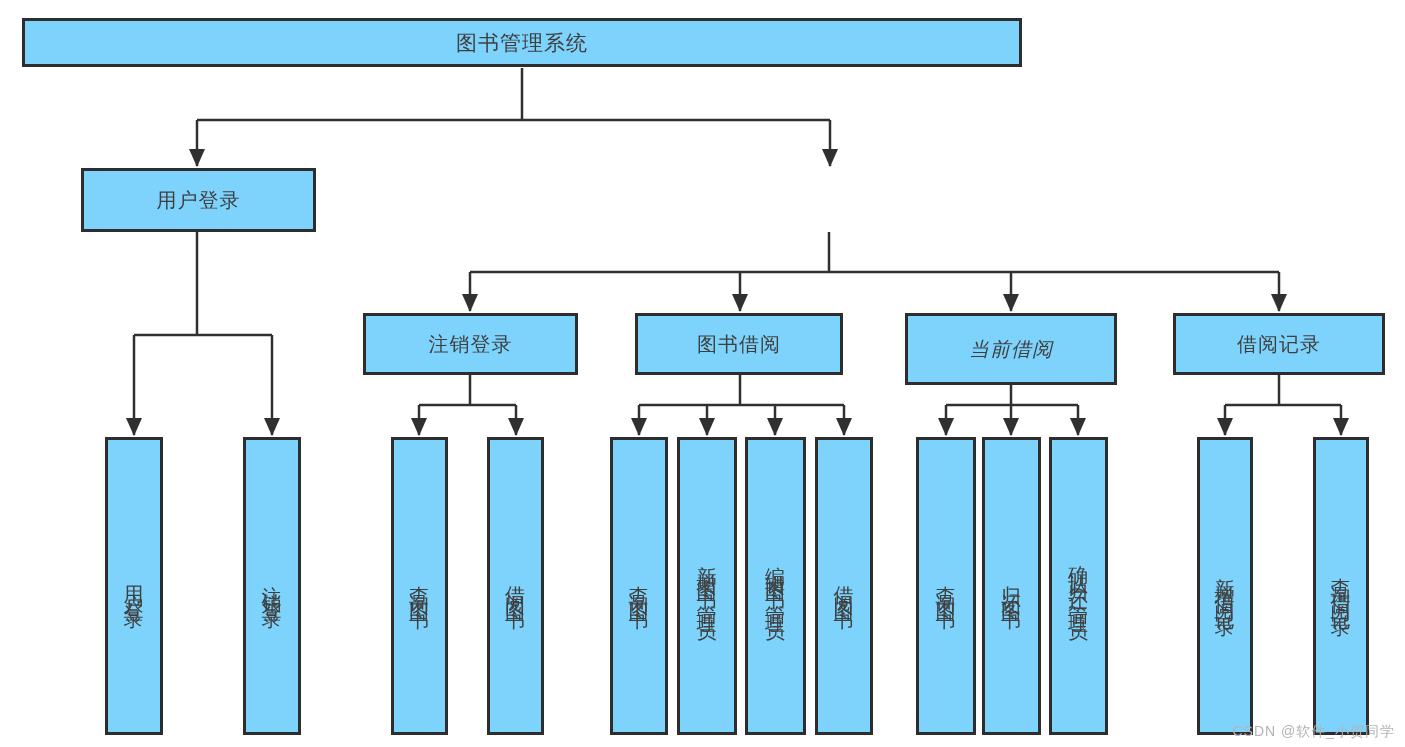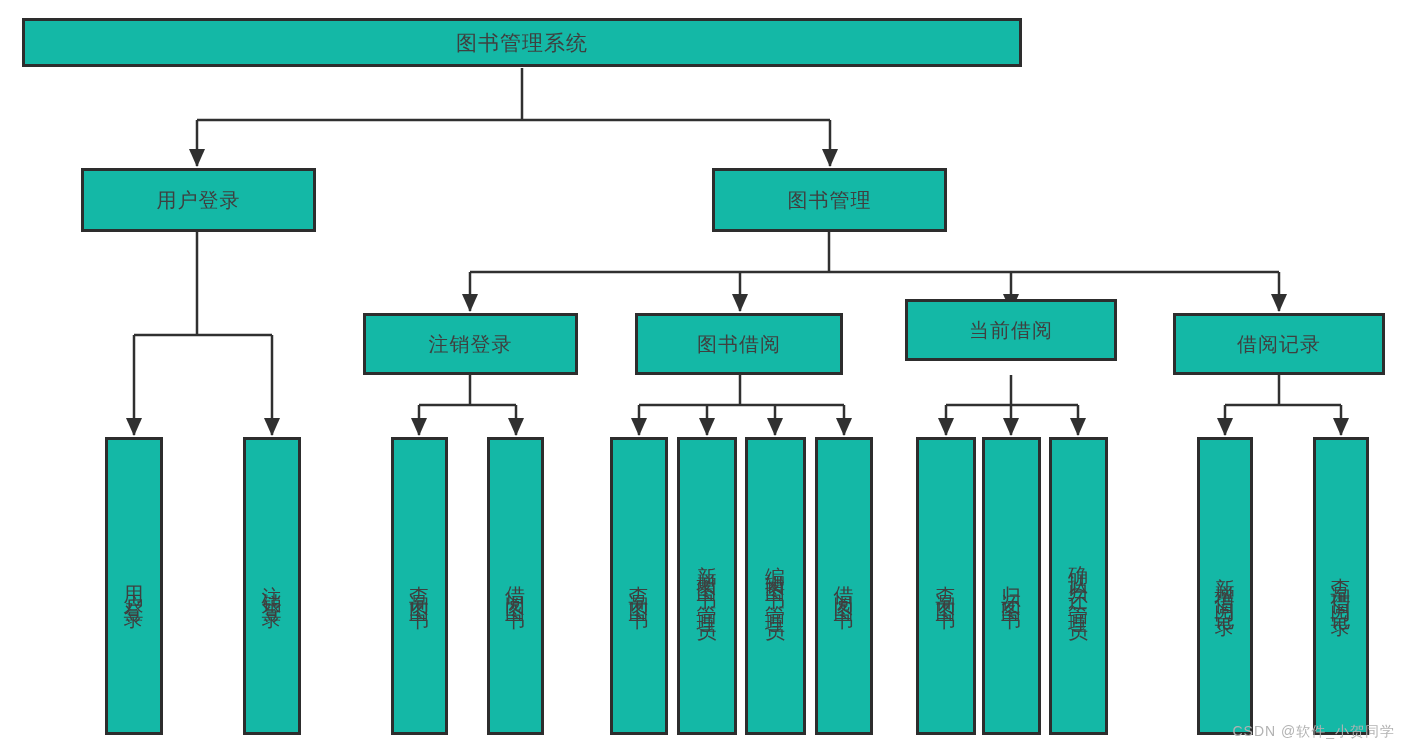--- a/index.html
+++ b/index.html
@@ -17,21 +17,21 @@
     font-family:"Liberation Sans","DejaVu Sans",sans-serif;
     color:var(--text);
     overflow:hidden;
   }
   .connectors{position:absolute;left:0;top:0;width:1405px;height:747px;}
   .connectors path.trunk{stroke:var(--line);stroke-width:2.5;fill:none;}
   .connectors path.arrowline{stroke:var(--line);stroke-width:2.5;fill:none;}
   .connectors marker path{fill:var(--line);stroke:none;}
   .node{
     position:absolute;
-    background:#14b8a6;
+    background:#7dd3fc;
     border:3px solid var(--border);
     display:flex;align-items:center;justify-content:center;
     box-sizing:border-box;
     font-size:20px;
     letter-spacing:1px;
     z-index:2;
   }
   .node .vlabel{
     writing-mode:vertical-rl;
     text-orientation:mixed;
@@ -90,31 +90,28 @@
     <path class="arrowline" marker-end="url(#ah)" d="M1341,405 V435"></path>
   </svg>
 
   <div class="node root-node" style="left:22px;top:18px;width:1000px;height:49px;">
     <span>图书管理系统</span>
   </div>
 
   <div class="node" style="left:81px;top:168px;width:235px;height:64px;">
     <span>用户登录</span>
   </div>
-  <div class="node" style="left:712px;top:168px;width:235px;height:64px;">
-    <span>图书管理</span>
-  </div>
 
   <div class="node" style="left:363px;top:313px;width:215px;height:62px;">
     <span>注销登录</span>
   </div>
   <div class="node" style="left:635px;top:313px;width:208px;height:62px;">
     <span>图书借阅</span>
   </div>
-  <div class="node" style="left:905px;top:299px;width:212px;height:62px;">
+  <div class="node" style="left:905px;top:313px;width:212px;height:72px;font-style:italic;">
     <span>当前借阅</span>
   </div>
   <div class="node" style="left:1173px;top:313px;width:212px;height:62px;">
     <span>借阅记录</span>
   </div>
 
   <div class="node" style="left:105px;top:437px;width:58px;height:298px;">
     <span class="vlabel">用户登录</span>
   </div>
   <div class="node" style="left:243px;top:437px;width:58px;height:298px;">

